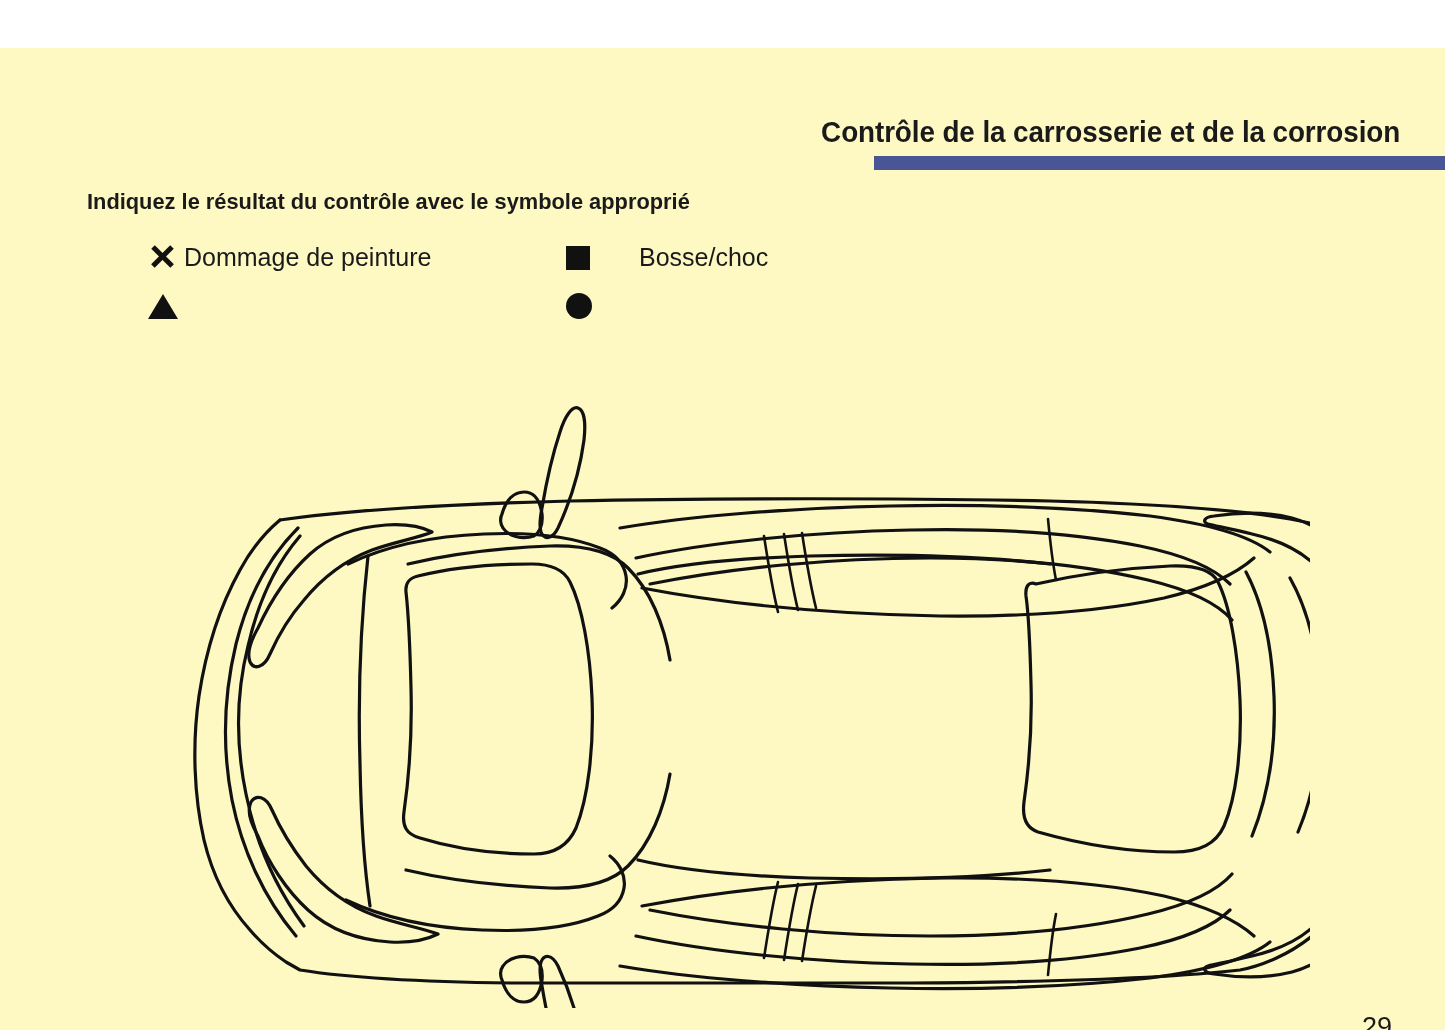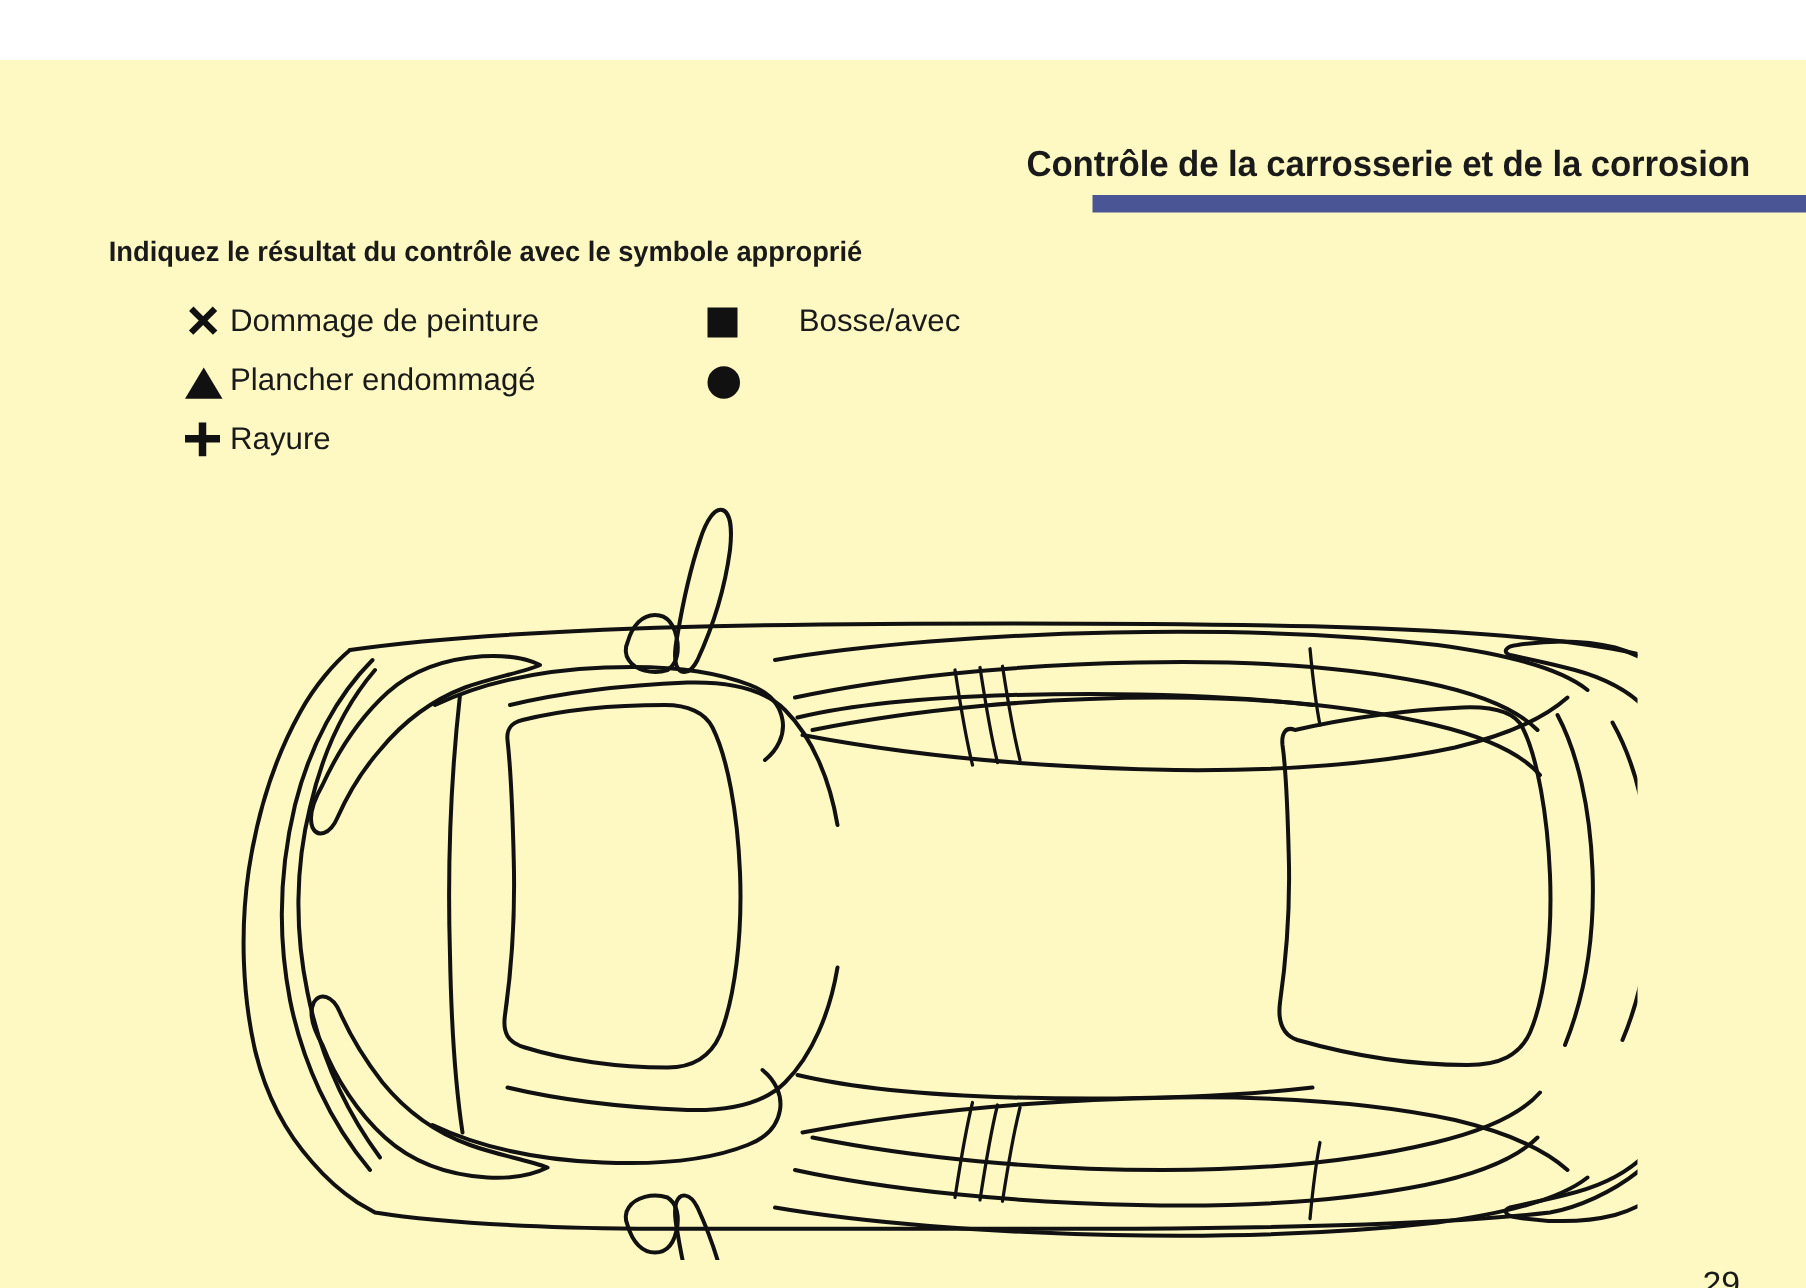--- a/index.html
+++ b/index.html
@@ -205,35 +205,30 @@
 
     <div class="legend-col" id="legend-col-left">
 
       <div class="legend-item">
         <span class="legend-symbol sym-cross"></span>
         <span class="legend-label">Dommage de peinture</span>
       </div>
 
       <div class="legend-item">
         <span class="legend-symbol sym-triangle"></span>
-        <span class="legend-label">Plancher endommagé</span>
       </div>
 
-      <div class="legend-item">
-        <span class="legend-symbol sym-plus"></span>
-        <span class="legend-label">Rayure</span>
-      </div>
 
     </div>
 
     <div class="legend-col" id="legend-col-right">
 
       <div class="legend-item">
         <span class="legend-symbol sym-square"></span>
-        <span class="legend-label">Bosse/avec</span>
+        <span class="legend-label">Bosse/choc</span>
       </div>
 
       <div class="legend-item">
         <span class="legend-symbol sym-circle"></span>
       </div>
 
     </div>
   </div>
 
   <div id="car-diagram">

